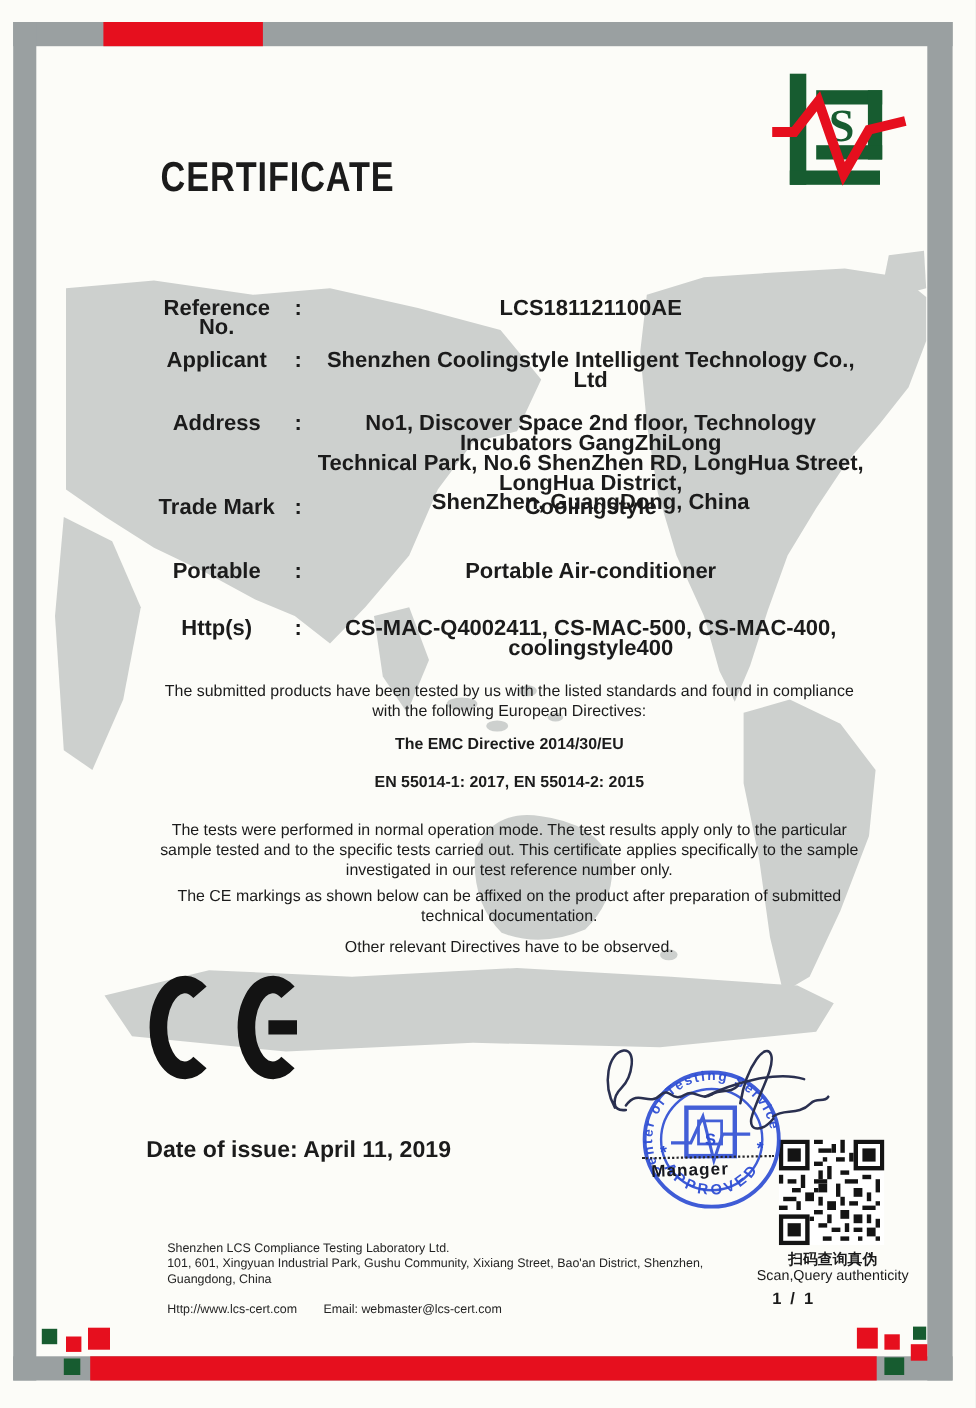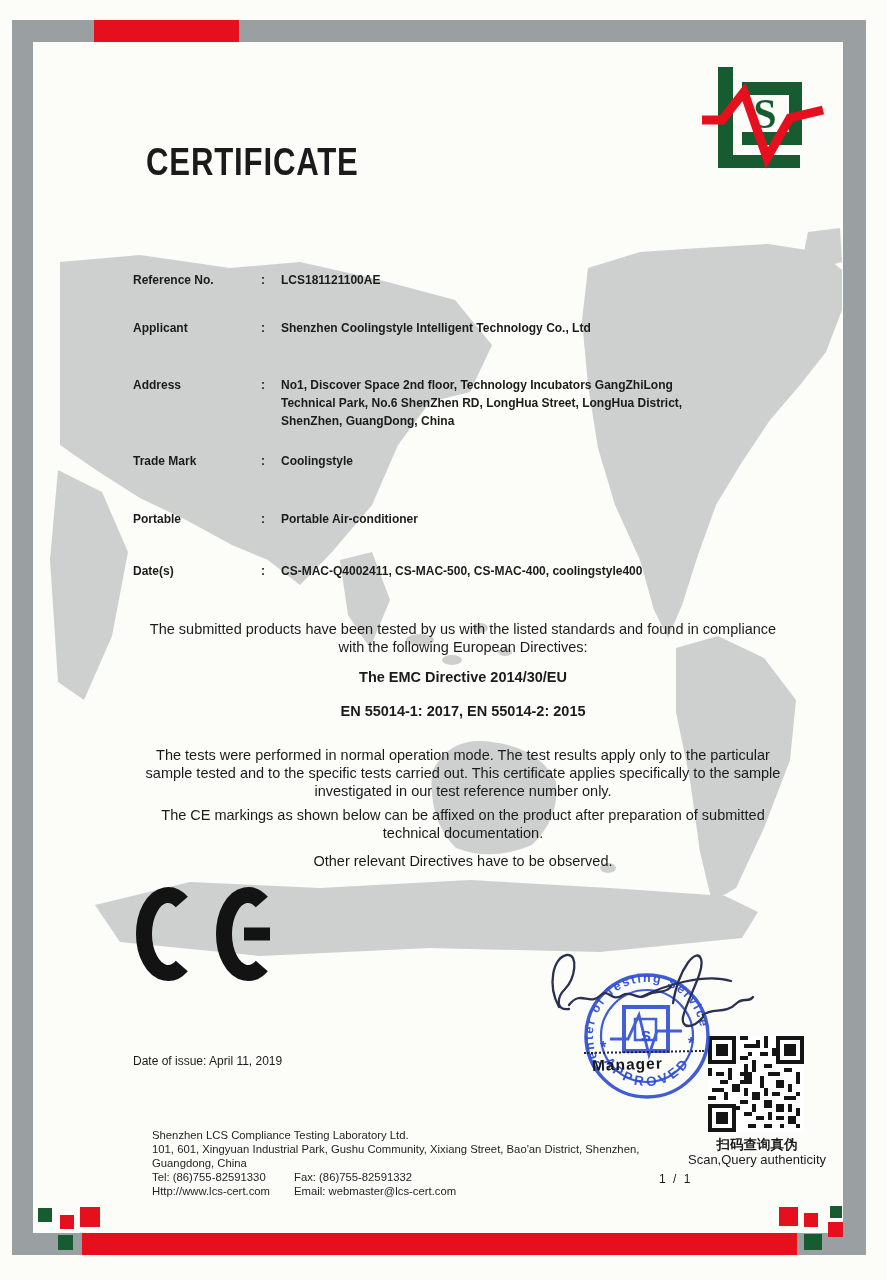--- a/index.html
+++ b/index.html
@@ -18,31 +18,31 @@
   .map{z-index:1;pointer-events:none;}
   
   .title-main{
     left:146px;top:141px;font-size:38px;font-weight:bold;letter-spacing:1px;
     transform:scaleX(.82);transform-origin:left top;white-space:nowrap;z-index:3;
   }
   .title-sub{left:147px;top:186px;font-size:25px;font-weight:bold;z-index:3;}
   
   .frow{
     left:133px;width:660px;display:grid;grid-template-columns:128px 20px 1fr;
-    font-size:12px;font-weight:bold;line-height:18px;z-index:3;
+    font-size:20px;font-weight:bold;line-height:18px;z-index:3;text-align:center;
   }
   .frow .val{white-space:pre-line;}
   
   .para{left:133px;width:660px;font-size:14.5px;line-height:18px;white-space:pre-line;z-index:3;text-align:center;}
   .para.bold{font-weight:bold;}
   
   .foot{left:152px;width:520px;font-size:11.3px;line-height:14px;color:#242424;z-index:3;}
   .foot-cols{display:grid;grid-template-columns:142px auto;}
-  .pageno{left:659px;top:1172px;font-size:12px;font-weight:normal;letter-spacing:2px;z-index:3;}
-  .date-line{left:133px;top:1034px;font-size:12px;font-weight:normal;z-index:3;margin-top:20px;}
+  .pageno{left:702px;top:1172px;font-size:15px;font-weight:bold;letter-spacing:2px;z-index:3;}
+  .date-line{left:133px;top:1034px;font-size:21px;font-weight:bold;z-index:3;}
   
   .dotline{left:584px;top:1051px;width:120px;border-top:2.5px dotted #26262a;transform:rotate(-1deg);z-index:9;}
   .manager{left:592px;top:1055px;width:110px;font-size:15.5px;font-weight:bold;color:#17181d;
     letter-spacing:1px;transform:rotate(-2deg);z-index:9;}
   
   .qr-cn{left:698px;top:1136px;width:118px;text-align:center;font-size:13.5px;font-weight:bold;z-index:3;}
   .qr-en{left:672px;top:1152px;width:170px;text-align:center;font-size:13px;font-weight:normal;z-index:3;}
   svg{display:block;}
   .z4{z-index:4;} .z8{z-index:8;} .z9{z-index:9;} .z2{z-index:2;}
 </style>
@@ -122,21 +122,21 @@
     <span>Trade Mark</span>
     <span>:</span>
     <span class="val">Coolingstyle</span>
   </div>
   <div class="abs frow" style="top:510px">
     <span>Portable</span>
     <span>:</span>
     <span class="val">Portable Air-conditioner</span>
   </div>
   <div class="abs frow" style="top:562px">
-    <span>Date(s)</span>
+    <span>Http(s)</span>
     <span>:</span>
     <span class="val">CS-MAC-Q4002411, CS-MAC-500, CS-MAC-400, coolingstyle400</span>
   </div>
 
   <div class="abs para" style="top:620px">The submitted products have been tested by us with the listed standards and found in compliance
 with the following European Directives:</div>
   <div class="abs para bold" style="top:668px">The EMC Directive 2014/30/EU</div>
   <div class="abs para bold" style="top:702px">EN 55014-1: 2017, EN 55014-2: 2015</div>
   <div class="abs para" style="top:746px">The tests were performed in normal operation mode. The test results apply only to the particular
 sample tested and to the specific tests carried out. This certificate applies specifically to the sample
@@ -264,24 +264,20 @@
       <rect x="28" y="70" width="4" height="4"></rect>
         <rect x="88" y="88" width="4" height="4"></rect>
     </g>
   </svg>
   <div class="abs qr-cn">扫码查询真伪</div>
   <div class="abs qr-en">Scan,Query authenticity</div>
 
   <div class="abs foot" style="top:1128px">Shenzhen LCS Compliance Testing Laboratory Ltd.</div>
   <div class="abs foot" style="top:1142px">101, 601, Xingyuan Industrial Park, Gushu Community, Xixiang Street, Bao'an District, Shenzhen,</div>
   <div class="abs foot" style="top:1156px">Guangdong, China</div>
-  <div class="abs foot foot-cols" style="top:1170px">
-    <span>Tel: (86)755-82591330</span>
-    <span>Fax: (86)755-82591332</span>
-  </div>
   <div class="abs foot foot-cols" style="top:1184px">
     <span>Http://www.lcs-cert.com</span>
     <span>Email: webmaster@lcs-cert.com</span>
   </div>
 
   <div class="abs pageno">1 / 1</div>
 
 </div>
 
 </body></html>

